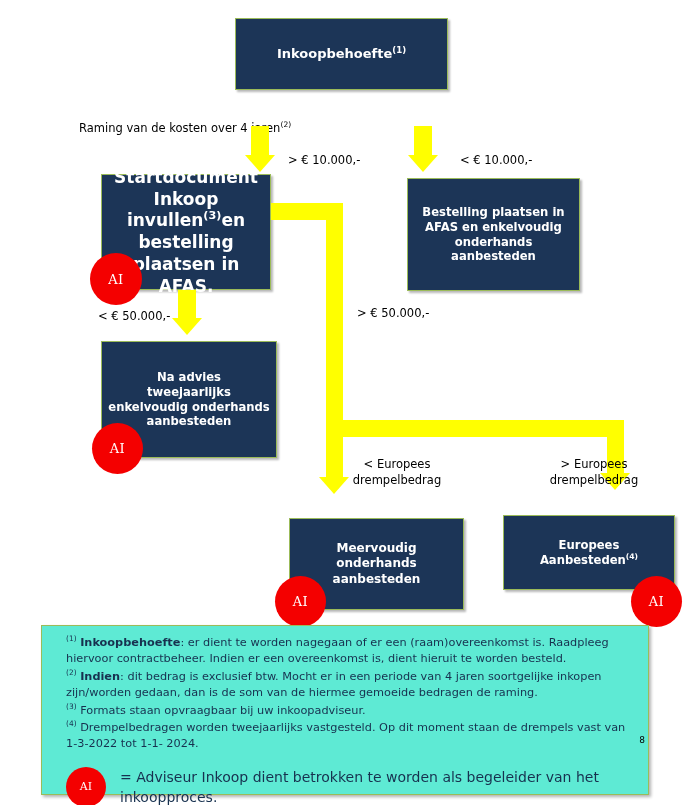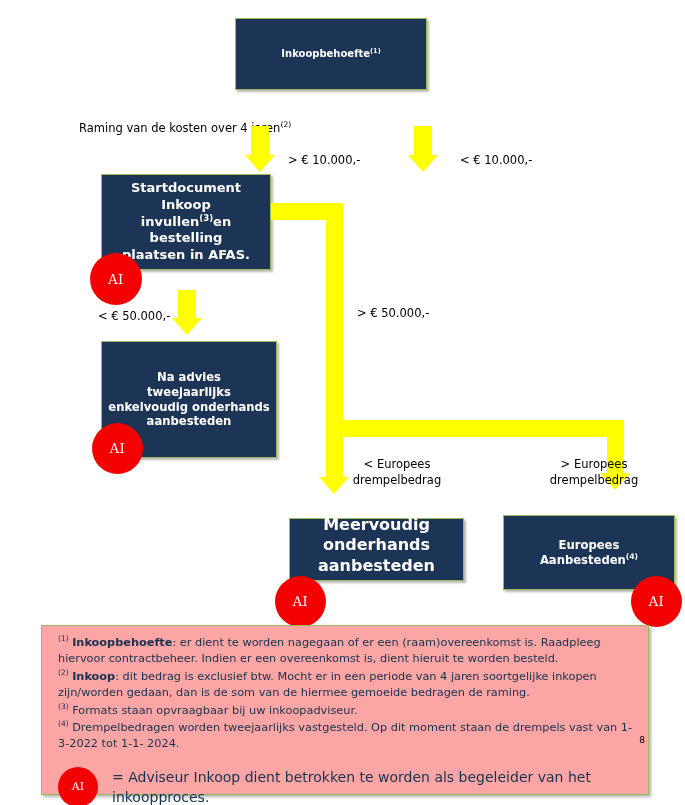--- a/index.html
+++ b/index.html
@@ -73,25 +73,25 @@
     font-family: "DejaVu Serif", serif;
     display: flex;
     align-items: center;
     justify-content: center;
     letter-spacing: 0.5px;
   }
 
   
   #legend {
     position: absolute;
-    background: #fca5a5;
+    background: #5eead4;
     border: 1px solid #9bbb59;
     box-sizing: border-box;
     box-shadow: 2px 2px 3px rgba(0,0,0,0.3);
-    padding: 9px 12px 8px 16px;
+    padding: 9px 12px 8px 24px;
     font-family: "DejaVu Sans", sans-serif;
     font-size: 11.3px;
     color: #17314f;
     line-height: 1.45;
   }
   #legend p { margin: 0 0 1px 0; }
   #legend b { font-weight: bold; }
   .legend-foot {
     position: relative;
     margin-top: 14px;
@@ -123,42 +123,45 @@
     font-size: 9px;
     color: #000;
     font-family: "DejaVu Sans", sans-serif;
   }
 </style>
 </head>
 <body>
 
 <div id="canvas">
 
-  <div class="proc-box" style="left:235px; top:18px; width:192px; height:72px; font-size:10px;">
+  <div class="proc-box" style="left:235px; top:18px; width:213px; height:72px; font-size:13px;">
     <span class="txt"><span>Inkoopbehoefte</span><sup>(1)</sup></span>
   </div>
 
   <div class="edge-label" style="left:79px; top:104px; width:300px;">
     <span>Raming van de kosten over 4 jaren</span><sup>(2)</sup>
   </div>
 
   <div class="ybar" style="left:251px; top:126px; width:18px; height:30px;"></div>
   <div class="yhead" style="left:245px; top:155px;"></div>
   <div class="edge-label" style="left:288px; top:152px;">&gt; € 10.000,-</div>
 
   <div class="ybar" style="left:414px; top:126px; width:18px; height:30px;"></div>
   <div class="yhead" style="left:408px; top:155px;"></div>
   <div class="edge-label" style="left:460px; top:152px;">&lt; € 10.000,-</div>
 
-  <div class="proc-box" style="left:101px; top:174px; width:170px; height:96px; font-size:13px;">
+  <div class="proc-box" style="left:101px; top:174px; width:170px; height:116px; font-size:17px;">
     <span class="txt"><span>Startdocument Inkoop</span><br><span>invullen</span><sup>(3)</sup><span>en bestelling</span><br><span>plaatsen in AFAS.</span></span>
   </div>
 
   <div class="ai-badge" style="left:90px; top:253px; width:52px; height:52px; font-size:13px;">AI</div>
 
+  <div class="proc-box" style="left:407px; top:178px; width:173px; height:113px; font-size:11.6px;">
+    <span class="txt"><span>Bestelling plaatsen in</span><br><span>AFAS en enkelvoudig</span><br><span>onderhands aanbesteden</span></span>
+  </div>
 
   <div class="ybar" style="left:271px; top:203px; width:72px; height:17px;"></div>
 
   <div class="ybar" style="left:326px; top:203px; width:17px; height:275px;"></div>
 
   <div class="yhead" style="left:319px; top:477px;"></div>
   <div class="edge-label" style="left:357px; top:305px;">&gt; € 50.000,-</div>
 
   <div class="ybar" style="left:343px; top:420px; width:281px; height:17px;"></div>
   <div class="ybar" style="left:607px; top:420px; width:17px; height:54px;"></div>
@@ -172,35 +175,35 @@
   <div class="ybar" style="left:178px; top:290px; width:18px; height:29px;"></div>
   <div class="yhead" style="left:172px; top:318px;"></div>
   <div class="edge-label" style="left:98px; top:308px;">&lt; € 50.000,-</div>
 
   <div class="proc-box" style="left:101px; top:341px; width:176px; height:117px; font-size:11.6px;">
     <span class="txt"><span>Na advies</span><br><span>tweejaarlijks</span><br><span>enkelvoudig onderhands</span><br><span>aanbesteden</span></span>
   </div>
 
   <div class="ai-badge" style="left:92px; top:423px; width:51px; height:51px; font-size:13px;">AI</div>
 
-  <div class="proc-box" style="left:289px; top:518px; width:175px; height:63px; font-size:16px;align-items:flex-end;">
+  <div class="proc-box" style="left:289px; top:518px; width:175px; height:92px; font-size:12px;">
     <span class="txt"><span>Meervoudig onderhands</span><br><span>aanbesteden</span></span>
   </div>
 
   <div class="ai-badge" style="left:275px; top:576px; width:51px; height:51px; font-size:13px;">AI</div>
 
   <div class="proc-box" style="left:503px; top:515px; width:172px; height:75px; font-size:11.6px;align-items:center;">
     <span class="txt"><span>Europees</span><br><span>Aanbesteden</span><sup>(4)</sup></span>
   </div>
 
   <div class="ai-badge" style="left:631px; top:576px; width:51px; height:51px; font-size:13px;">AI</div>
 
   <div id="legend" style="left:41px; top:625px; width:608px; height:170px;">
     <p><sup>(1)</sup> <b>Inkoopbehoefte</b><span>: er dient te worden nagegaan of er een (raam)overeenkomst is. Raadpleeg hiervoor contractbeheer. Indien er een overeenkomst is, dient hieruit te worden besteld.</span></p>
-    <p><sup>(2)</sup> <b>Inkoop</b><span>: dit bedrag is exclusief btw. Mocht er in een periode van 4 jaren soortgelijke inkopen zijn/worden gedaan, dan is de som van de hiermee gemoeide bedragen de raming.</span></p>
+    <p><sup>(2)</sup> <b>Indien</b><span>: dit bedrag is exclusief btw. Mocht er in een periode van 4 jaren soortgelijke inkopen zijn/worden gedaan, dan is de som van de hiermee gemoeide bedragen de raming.</span></p>
     <p><sup>(3)</sup> <span>Formats staan opvraagbaar bij uw inkoopadviseur.</span></p>
     <p><sup>(4)</sup> <span>Drempelbedragen worden tweejaarlijks vastgesteld. Op dit moment staan de drempels vast van 1-3-2022 tot 1-1- 2024.</span></p>
 
     <div class="legend-foot">
       <div class="ai-inline">AI</div>
       <div class="foot-text">= Adviseur Inkoop dient betrokken te worden als begeleider van het inkoopproces.</div>
     </div>
 
     <div class="stray" style="right:3px; bottom:47px;">8</div>
   </div>

